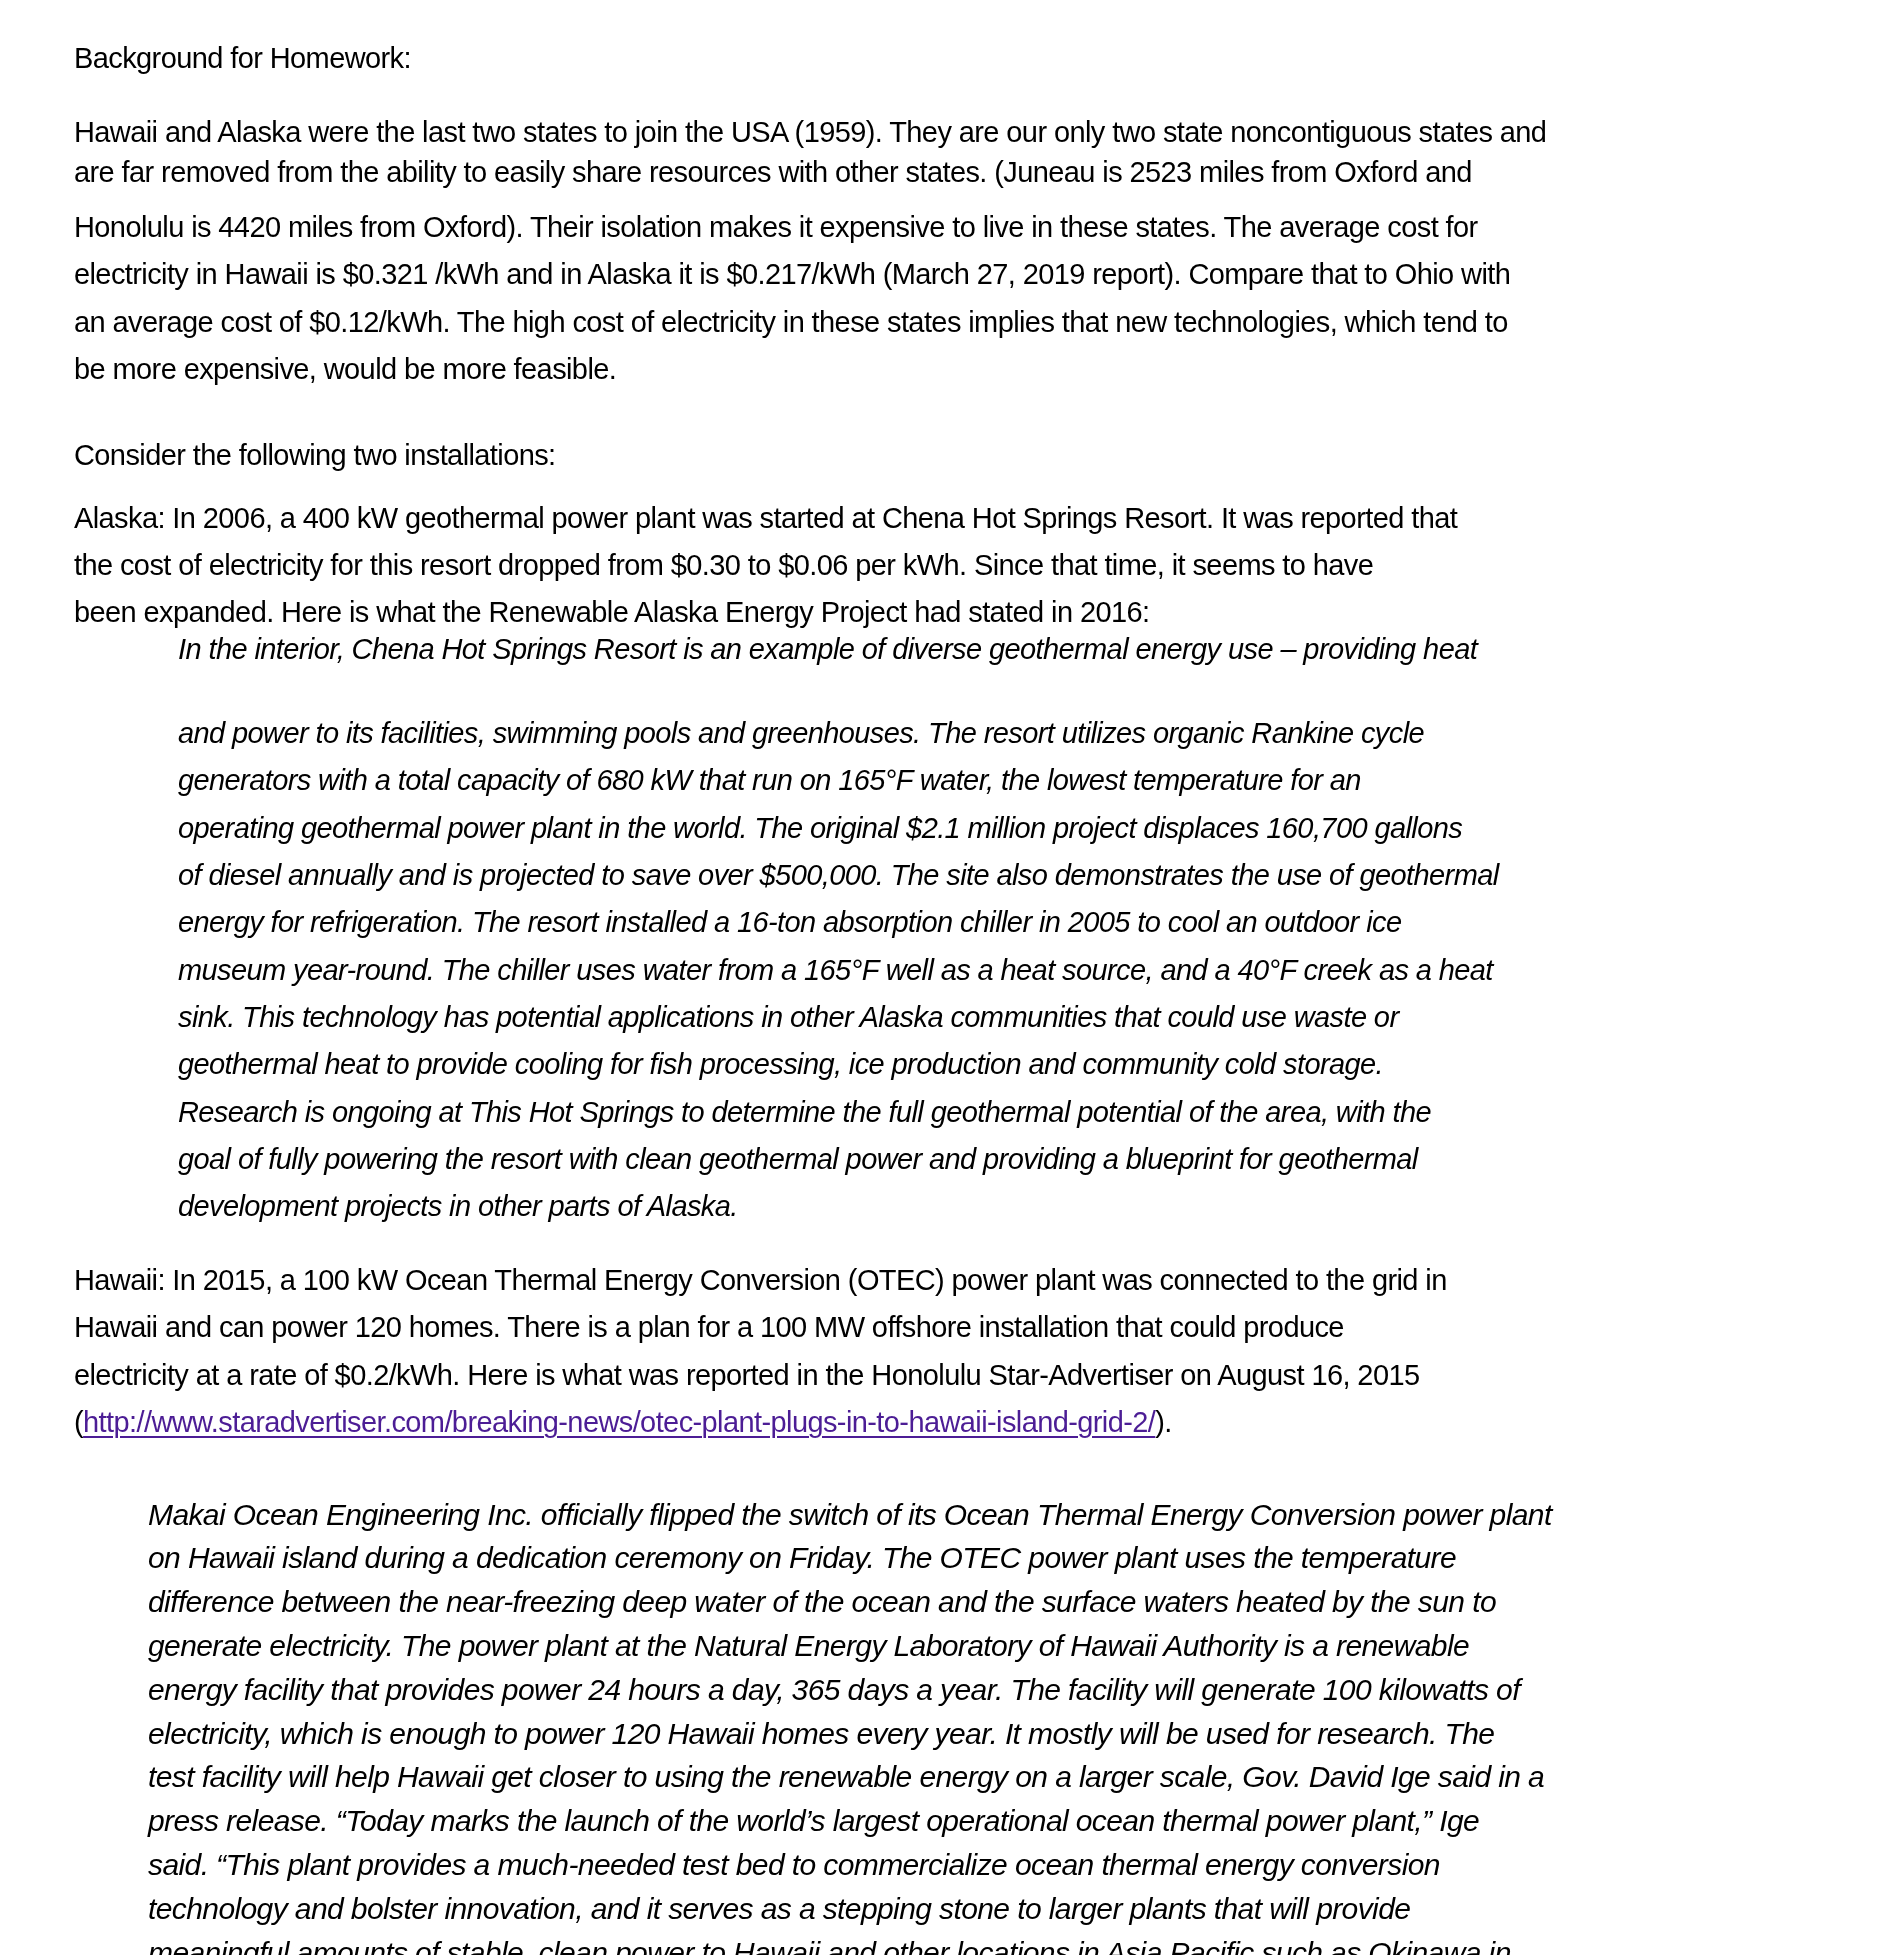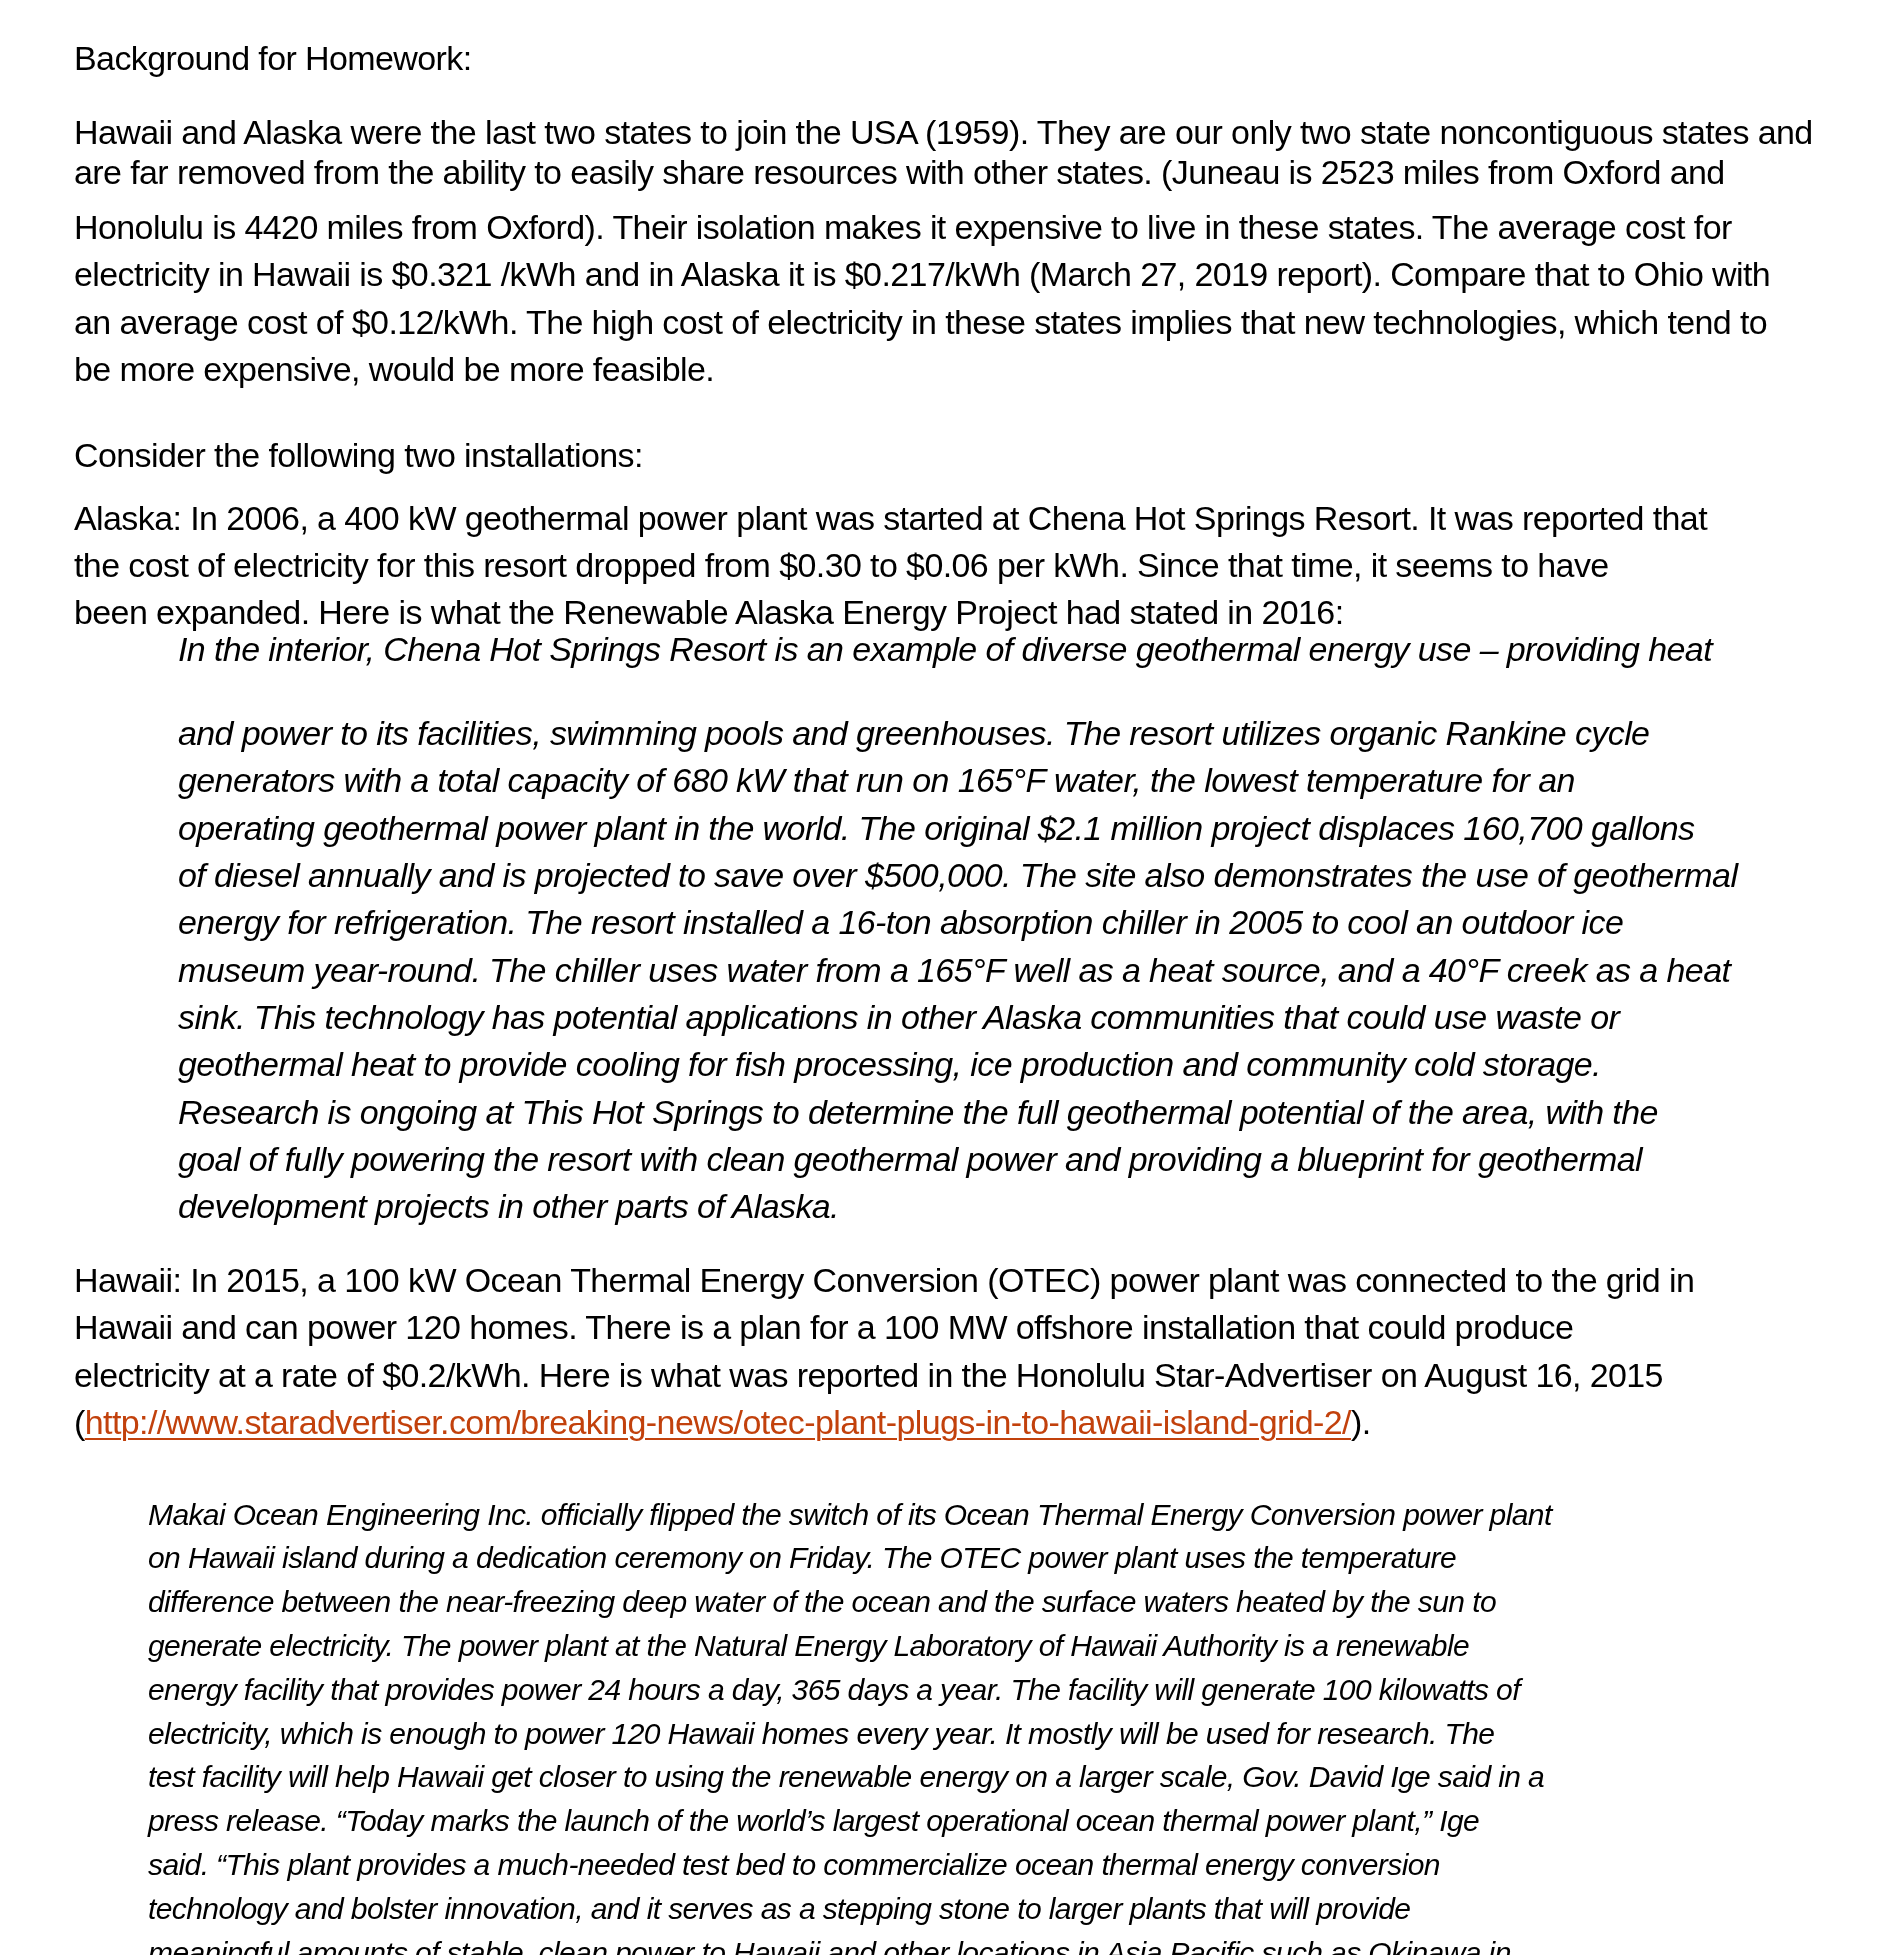--- a/index.html
+++ b/index.html
@@ -17,29 +17,29 @@
     }
     .page {
       position: absolute;
       left: 0; top: 0;
       width: 1886px;
       height: 2264px;
     }
     .line {
       position: absolute;
       white-space: nowrap;
-      font-size: 34px;
+      font-size: 29px;
       line-height: 39px;
       letter-spacing: -0.6px;
     }
     .body-line { left: 74px; }
     .quote-alaska { left: 178px; font-style: italic; }
     .quote-hawaii { left: 148px; font-style: italic; color: #000000; font-size: 30px; }
     .link {
-      color: #c2410c;
+      color: #4c1d95;
       text-decoration: underline;
       text-decoration-thickness: 2px;
       text-underline-offset: 3.9px;
       cursor: pointer;
     }
   </style>
 </head>
 <body>
 
 <div class="page">

